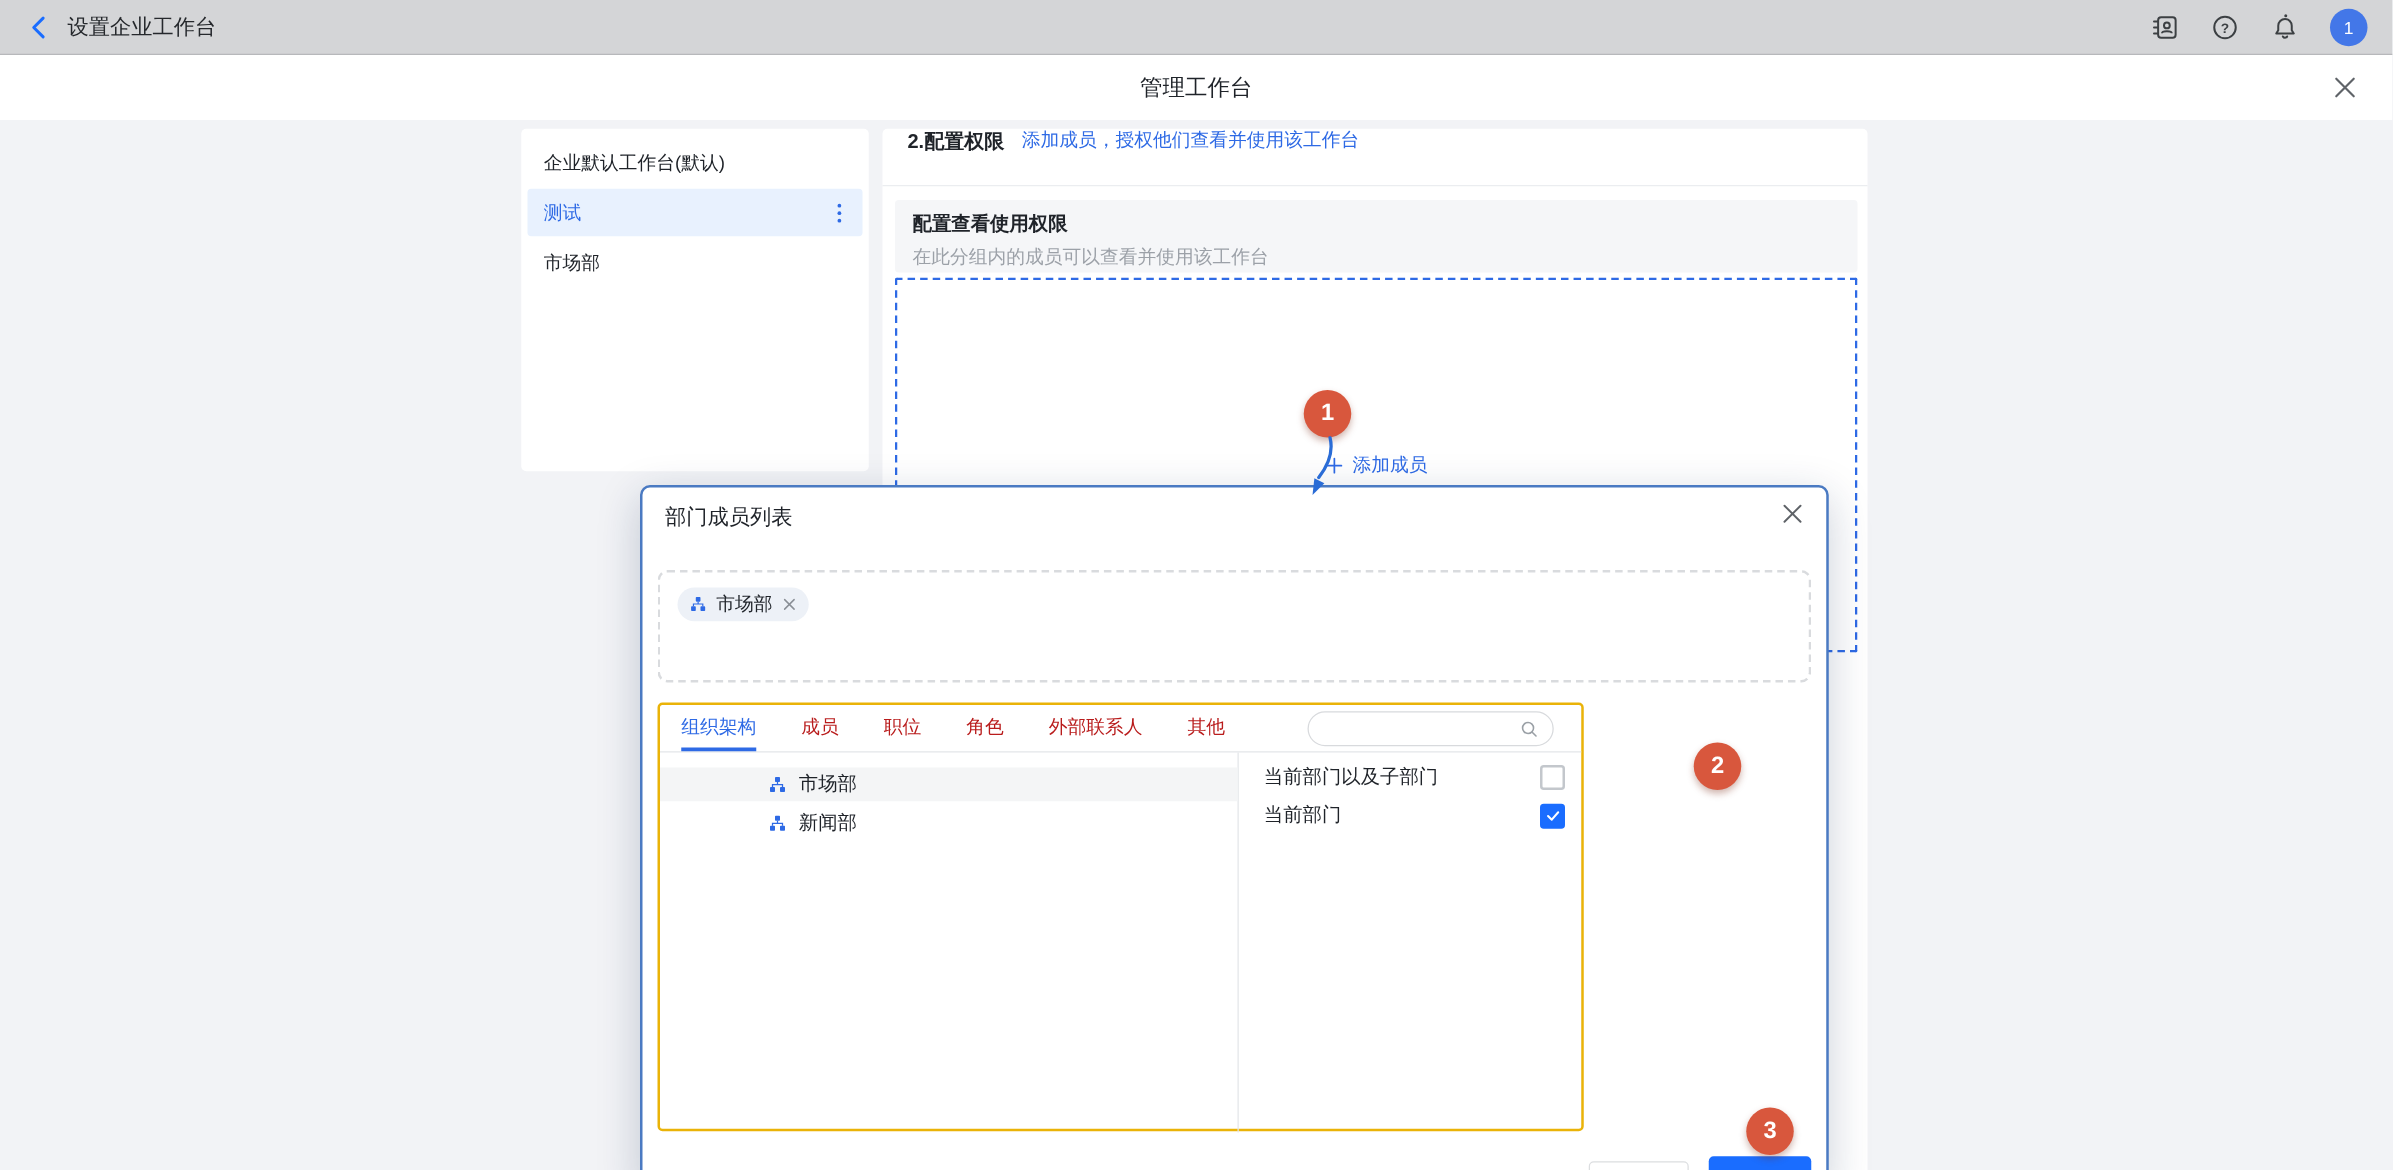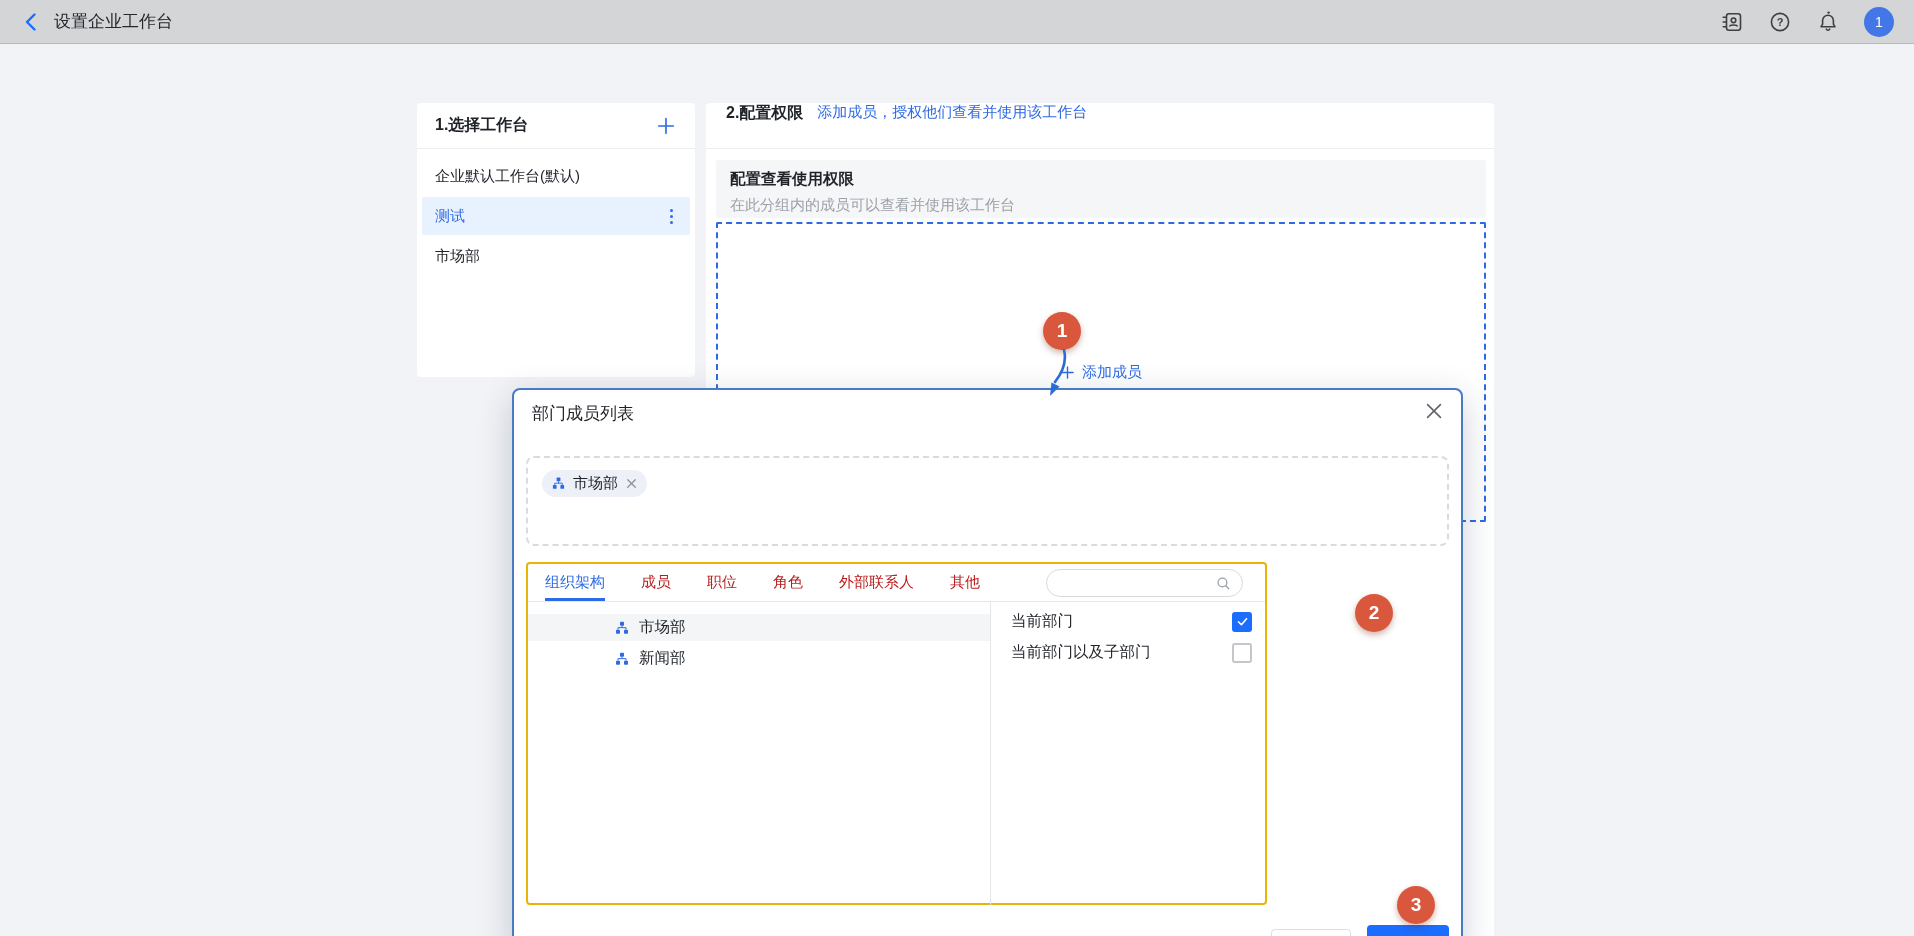--- a/index.html
+++ b/index.html
@@ -126,28 +126,28 @@
       </svg>
       <svg class="tb-icon" viewBox="0 0 24 24" fill="none" stroke="#3c4043" stroke-width="1.6">
         <circle cx="12.6" cy="2.6" r="1.2" fill="#3c4043" stroke="none"></circle>
         <path d="M12 5.2 a5.4 5.4 0 0 1 5.4 5.4 V14.2 L19 16.8 H5 L6.6 14.2 V10.6 A5.4 5.4 0 0 1 12 5.2 Z" stroke-linejoin="round"></path>
         <path d="M10.3 19.2 a1.9 1.9 0 0 0 3.4 0" stroke-linecap="round"></path>
       </svg>
       <div class="avatar">1</div>
     </div>
   </div>
 
+  <div class="pagehead">
+    <div class="pagehead-title">管理工作台</div>
+    <svg class="pagehead-close" viewBox="0 0 24 24">
+      <path d="M5 5 L19 19 M19 5 L5 19" stroke="#5f6368" stroke-width="1.7" stroke-linecap="round"></path>
+    </svg>
+  </div>
 
   <div class="card card-left">
-    <div class="card-hd">
-      <span class="card-hd-title">1.选择工作台</span>
-      <svg class="plus-btn" viewBox="0 0 24 24">
-        <path d="M12 4 V20 M4 12 H20" stroke="#2e6ae5" stroke-width="1.8" stroke-linecap="round"></path>
-      </svg>
-    </div>
     <div class="ws-list">
       <div class="ws-item">
         <span>企业默认工作台(默认)</span>
       </div>
       <div class="ws-item selected">
         <span>测试</span>
         <span class="kebab">
             <i></i>
             <i></i>
             <i></i>
@@ -240,31 +240,31 @@
               <rect x="3" y="14.5" width="6" height="6" rx="1" fill="#2e6ae5"></rect>
               <rect x="15" y="14.5" width="6" height="6" rx="1" fill="#2e6ae5"></rect>
               <path d="M12 8.5 V11.5 M6 14.5 V11.5 H18 V14.5" stroke="#2e6ae5" stroke-width="1.5" fill="none"></path>
             </svg>
             <span>新闻部</span>
           </div>
         </div>
 
         <div class="opt-pane">
           <div class="opt-row">
+            <span class="opt-label">当前部门以及子部门</span>
+            <span class="cbx"></span>
+          </div>
+          <div class="opt-row">
             <span class="opt-label">当前部门</span>
             <span class="cbx checked">
               <svg width="13" height="13" viewBox="0 0 24 24">
                 <path d="M4.5 12.5 L10 18 L19.5 7" fill="none" stroke="#fff" stroke-width="3" stroke-linecap="round" stroke-linejoin="round"></path>
               </svg>
             </span>
           </div>
-          <div class="opt-row">
-            <span class="opt-label">当前部门以及子部门</span>
-            <span class="cbx"></span>
-          </div>
         </div>
       </div>
     </div>
 
     <div class="modal-footer">
       <button class="btn btn-secondary"></button>
       <button class="btn btn-primary"></button>
     </div>
   </div>
 

